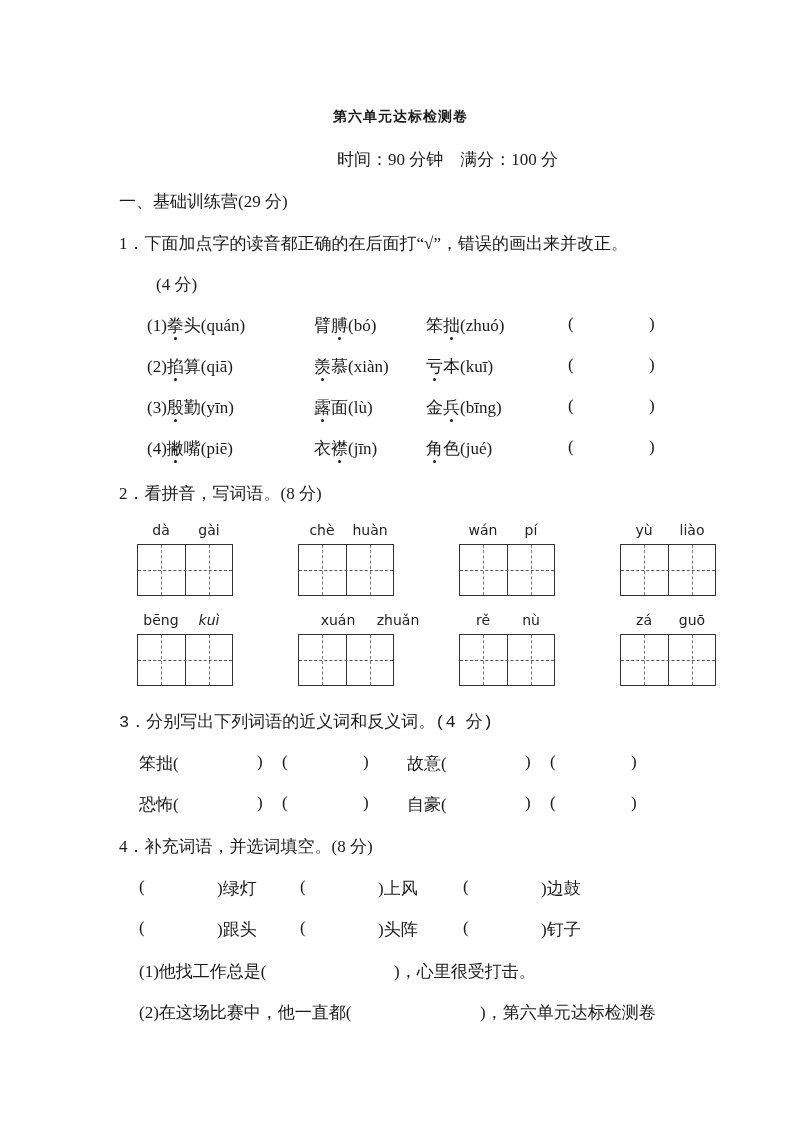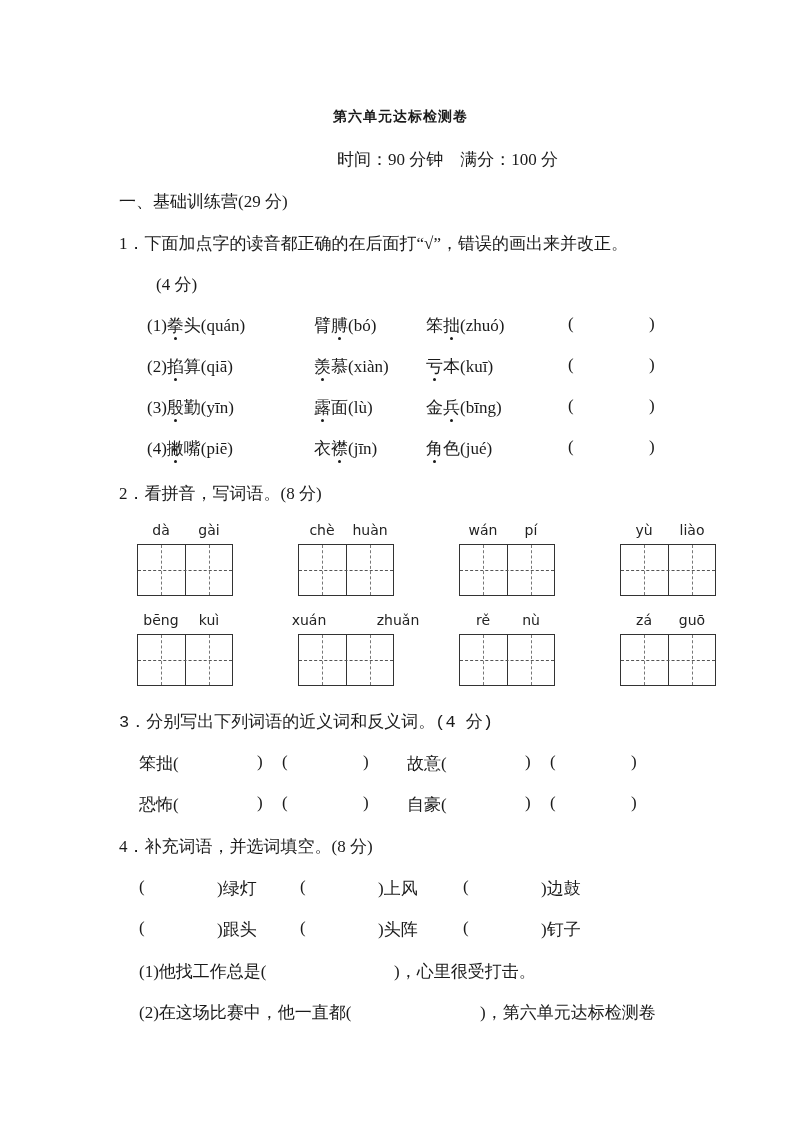--- a/index.html
+++ b/index.html
@@ -80,28 +80,28 @@
     </div>
     <div class="py" style="left:620px;top:522px;">yù</div>
     <div class="py" style="left:668px;top:522px;">liào</div>
     <div class="grid" style="left:620px;top:544px;">
       <div class="vmid"></div>
       <div class="vd1"></div>
       <div class="vd2"></div>
       <div class="hd"></div>
     </div>
     <div class="py" style="left:137px;top:612px;">bēng</div>
-    <div class="py" style="left:185px;top:612px;">kuì</div>
+    <div class="py" style="left:185px;top:612px;font-style:italic;">kuì</div>
     <div class="grid" style="left:137px;top:634px;">
       <div class="vmid"></div>
       <div class="vd1"></div>
       <div class="vd2"></div>
       <div class="hd"></div>
     </div>
-    <div class="py" style="left:285px;top:612px;">xuán</div>
+    <div class="py" style="left:314px;top:612px;">xuán</div>
     <div class="py" style="left:346px;top:612px;margin-left:28px;">zhuǎn</div>
     <div class="grid" style="left:298px;top:634px;">
       <div class="vmid"></div>
       <div class="vd1"></div>
       <div class="vd2"></div>
       <div class="hd"></div>
     </div>
     <div class="py" style="left:459px;top:612px;">rě</div>
     <div class="py" style="left:507px;top:612px;">nù</div>
     <div class="grid" style="left:459px;top:634px;">

